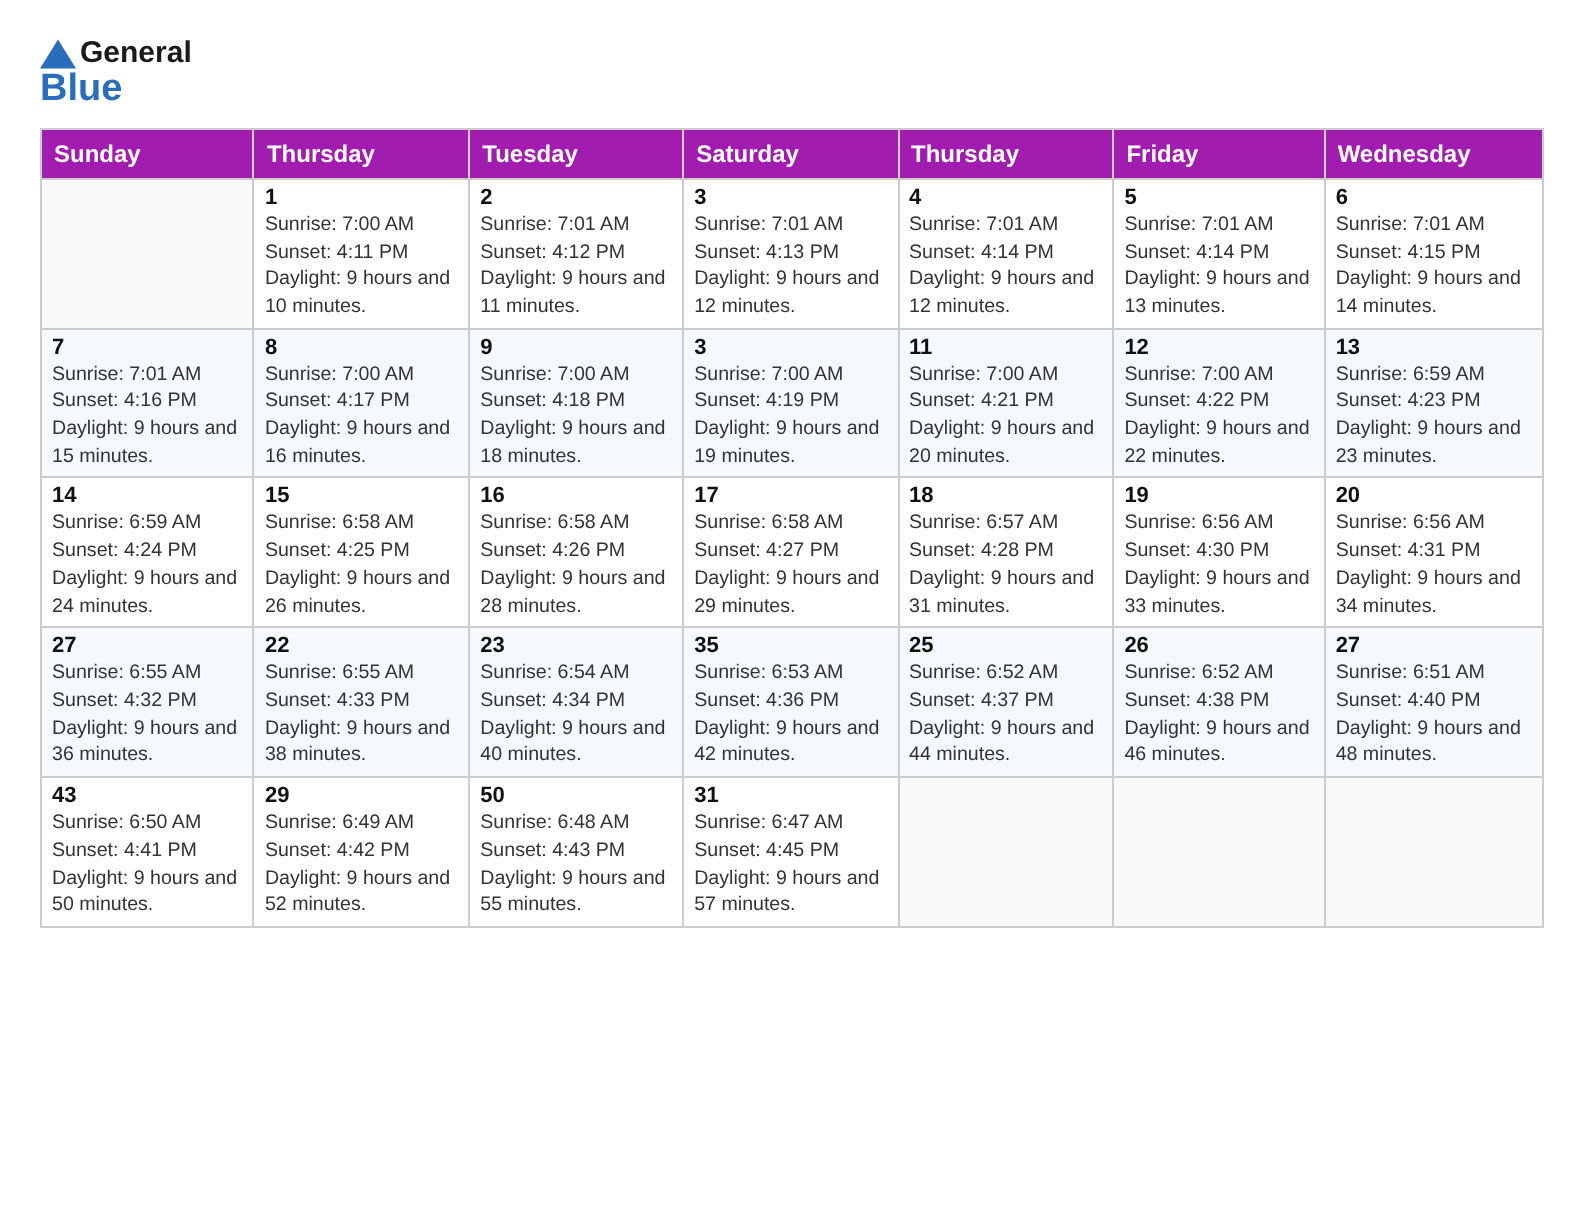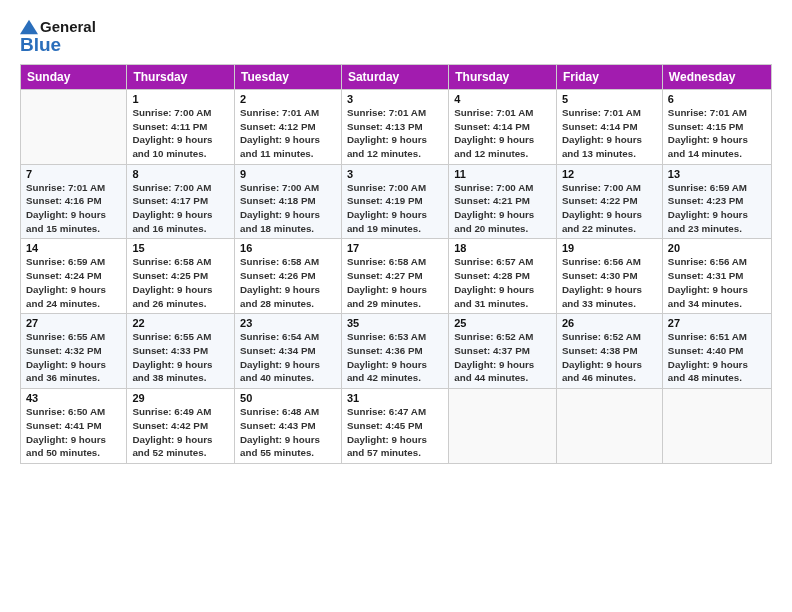--- a/index.html
+++ b/index.html
@@ -69,21 +69,20 @@
       font-weight: bold;
       font-size: 11px;
       color: #111;
       display: block;
       margin-bottom: 1px;
     }
     .day-info {
       font-size: 9.8px;
       color: #333;
       line-height: 1.4;
-      font-weight: bold;
     }
     .empty-cell {
       background: #f9f9f9 !important;
     }
   </style>
 </head>
 <body>
 
 <div class="page">
   <div class="header">

